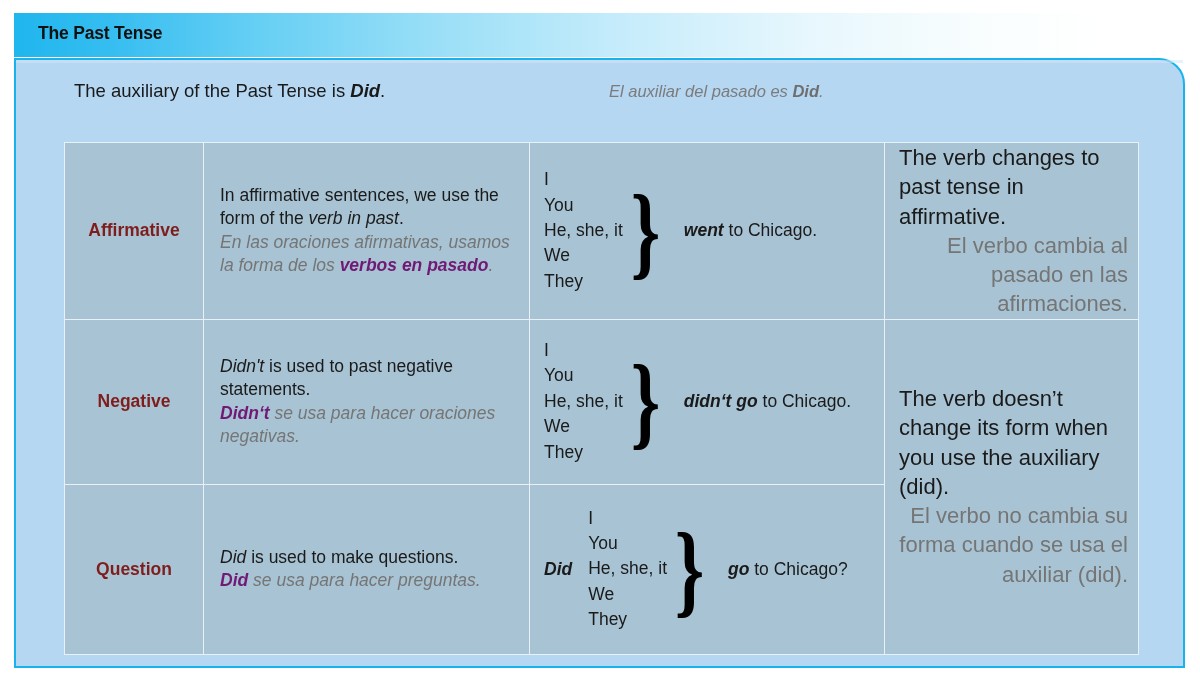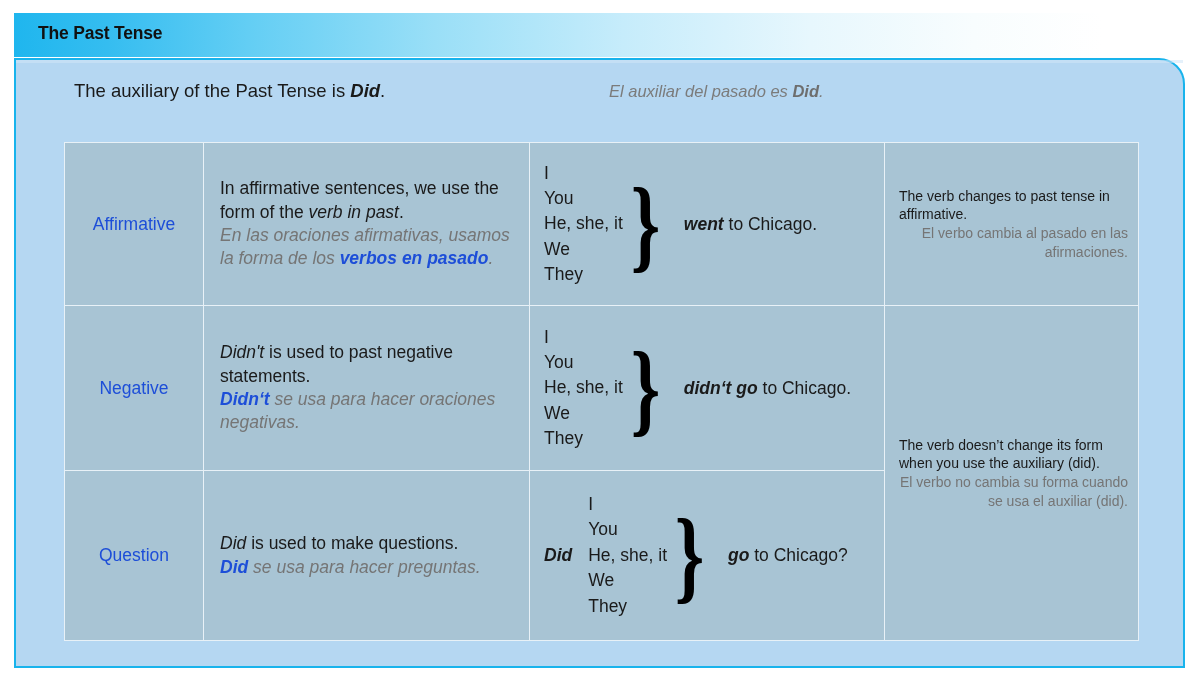--- a/index.html
+++ b/index.html
@@ -127,41 +127,41 @@
   .c-exam   { width: 355px; }
   .c-note   { width: 254px; }
 
   .row1 { height: 163px; }
   .row2 { height: 165px; }
   .row3 { height: 170px; }
 
   .label-cell {
     text-align: center;
     font-size: 17.5px;
-    font-weight: normal;
-    color: #1d4ed8;
+    font-weight: bold;
+    color: #7f1d1d;
   }
 
   .body-text {
     padding: 0 14px 0 16px;
     font-size: 17.5px;
     line-height: 1.33;
     color: #1a1a1a;
   }
   .body-text .en b { font-weight: normal; font-style: italic; }
   .body-text .es {
     display: block;
     font-style: italic;
     color: #757575;
   }
-  .body-text .es b { font-weight: bold; color: #1d4ed8; font-style: italic; }
+  .body-text .es b { font-weight: bold; color: #701a75; font-style: italic; }
 
   .note-text {
     padding: 0 10px 0 14px;
-    font-size: 14px;
+    font-size: 22px;
     line-height: 1.33;
     color: #1a1a1a;
   }
   .note-text .es {
     display: block;
     color: #757575;
     text-align: right;
   }
 
   

